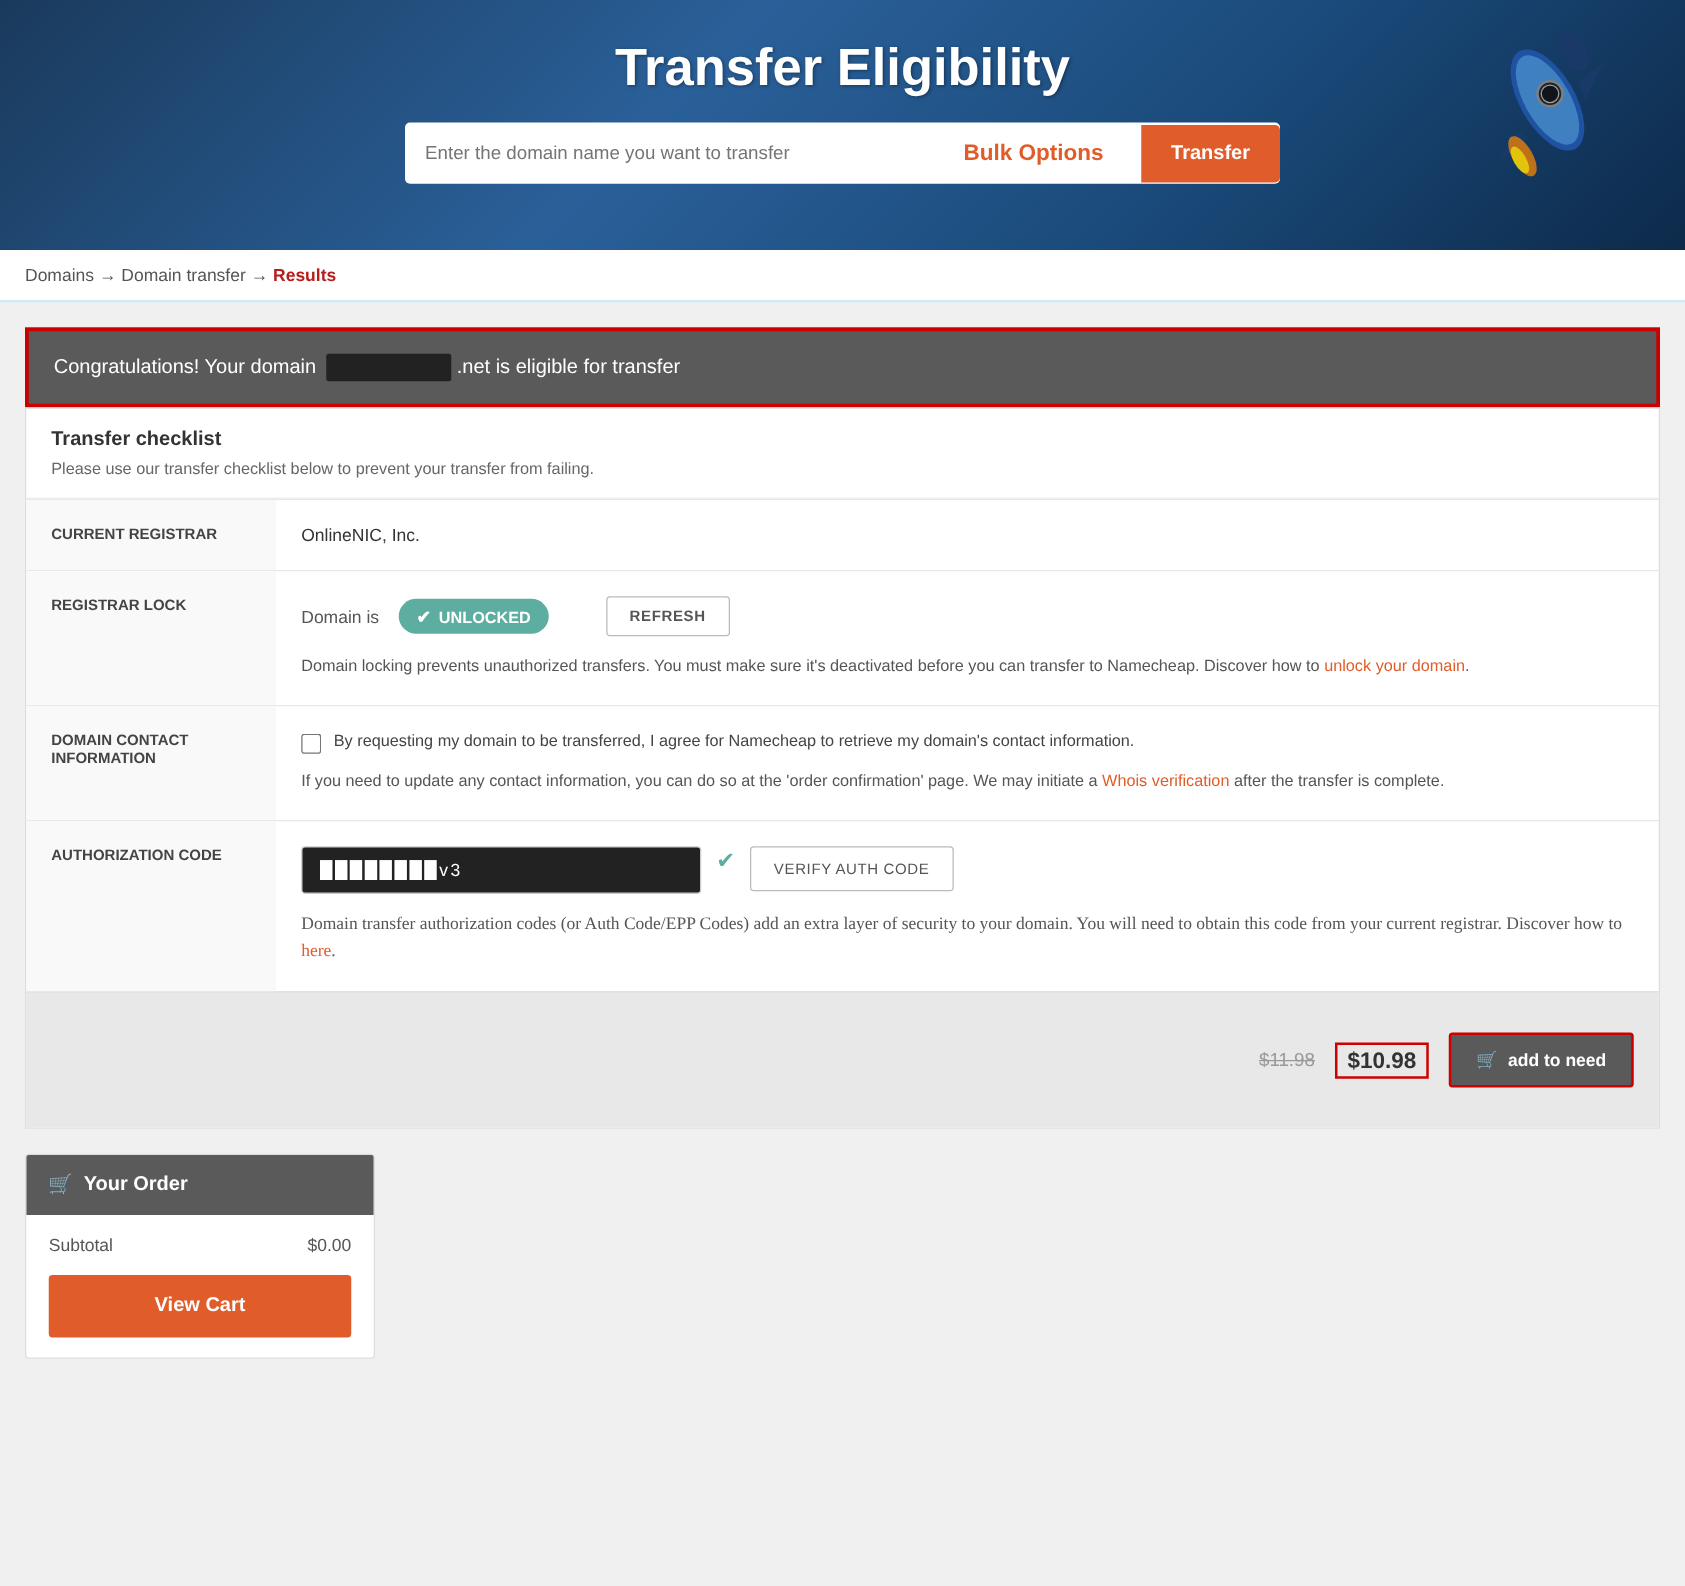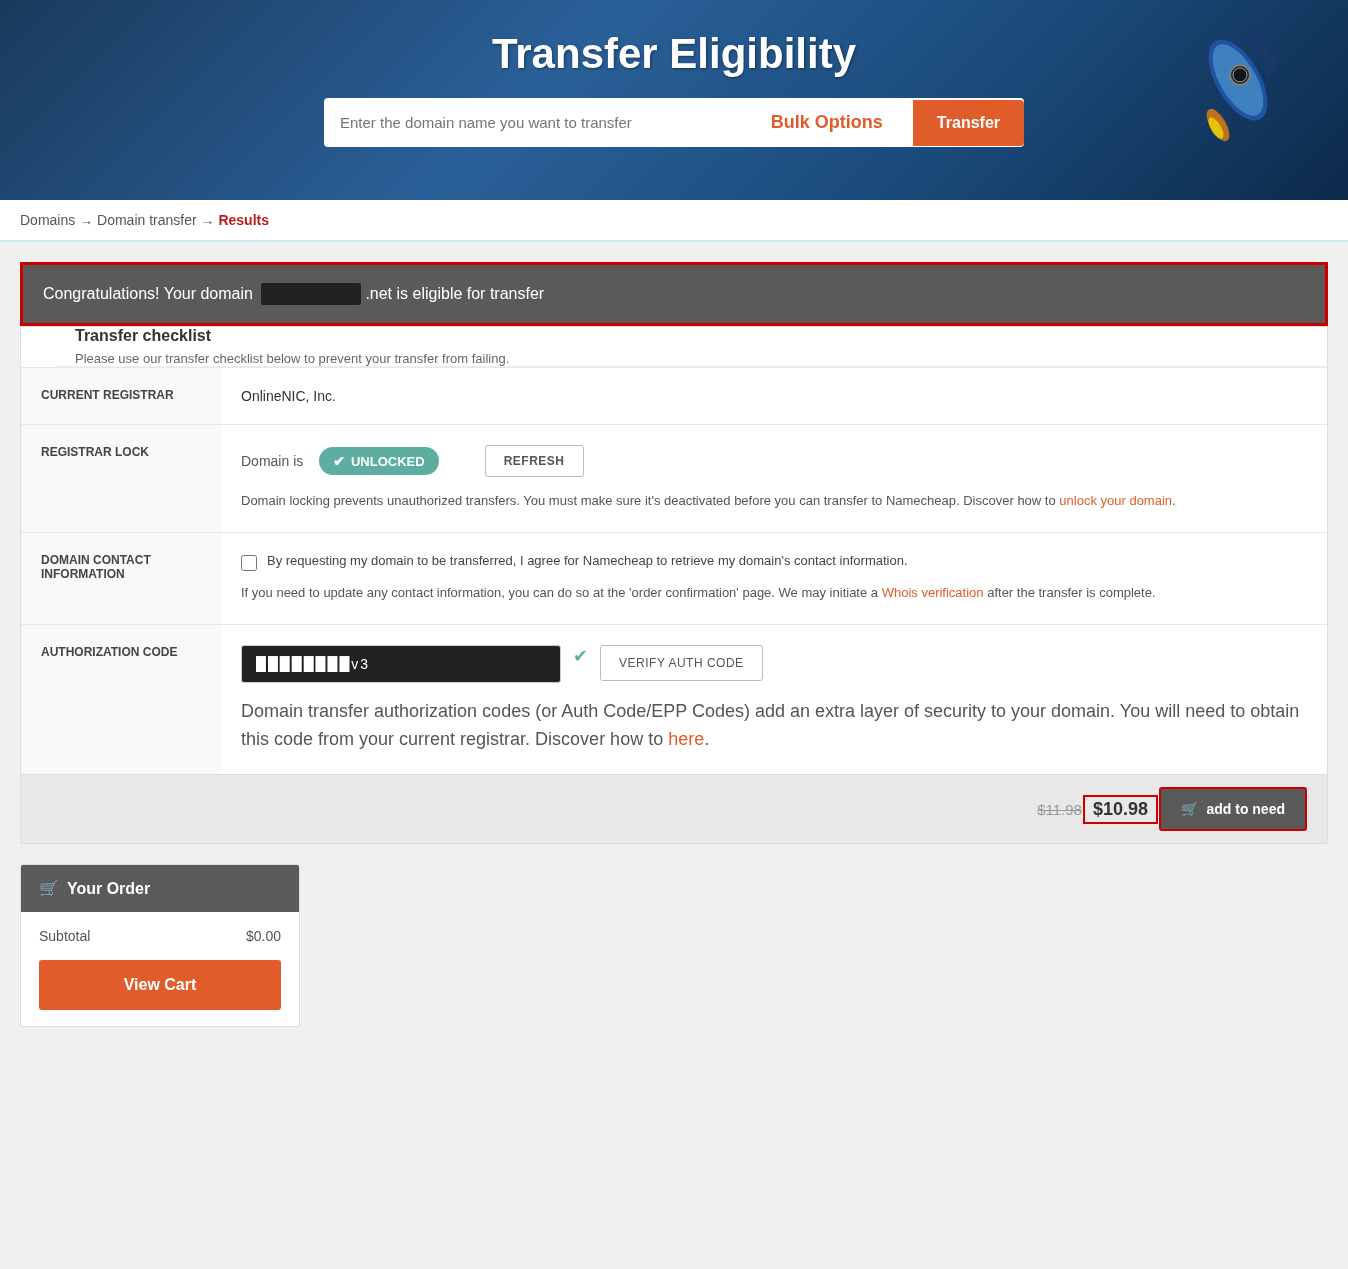--- a/index.html
+++ b/index.html
@@ -118,23 +118,22 @@
       min-width: 100px;
       font-size: 16px;
     }
 
     
     .checklist-container {
       background: #fff;
       border: 1px solid #ddd;
     }
     .checklist-header {
-      padding: 0 20px;
+      padding: 16px 20px;
       border-bottom: 1px solid #eee;
-      margin-left: 34px;
     }
     .checklist-header h3 {
       font-size: 16px;
       font-weight: bold;
       color: #333;
       margin-bottom: 6px;
     }
     .checklist-header p {
       font-size: 13px;
       color: #666;
@@ -226,34 +225,35 @@
       padding: 10px 18px;
       font-size: 12px;
       font-weight: normal;
       text-transform: uppercase;
       cursor: pointer;
       border-radius: 3px;
       letter-spacing: 0.5px;
     }
     .auth-desc {
       margin-top: 14px;
-      font-size: 18px;
+      font-size: 14px;
       color: #555;
       line-height: 1.6;
+      font-family: Liberation Serif, serif;
     }
     .auth-desc a { color: #e05c2a; text-decoration: none; }
 
     
     .footer-row {
       background: #e8e8e8;
-      padding: 12px 20px;
+      padding: 32px 20px;
       display: flex;
       align-items: center;
       justify-content: flex-end;
-      gap: 1px;
+      gap: 16px;
       border-top: 1px solid #ddd;
     }
     .original-price {
       color: #999;
       font-size: 15px;
       text-decoration: line-through;
     }
     .sale-price {
       color: #333;
       font-size: 18px;

